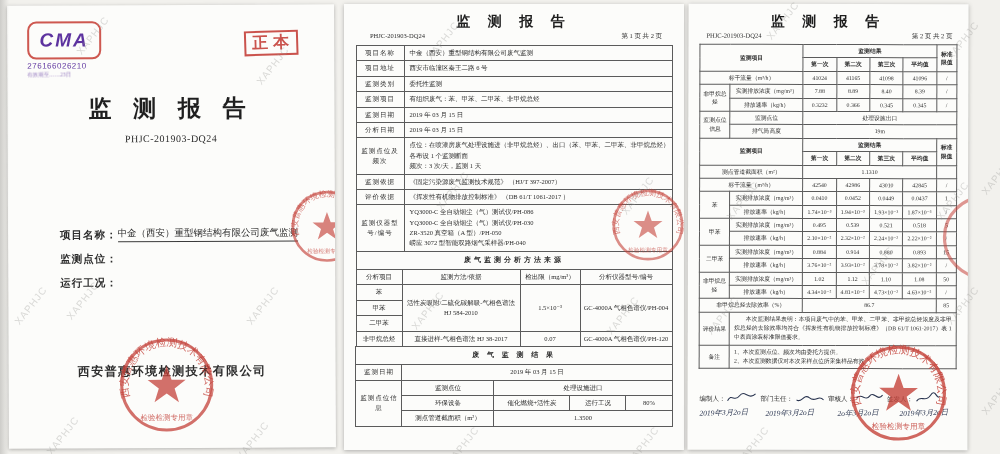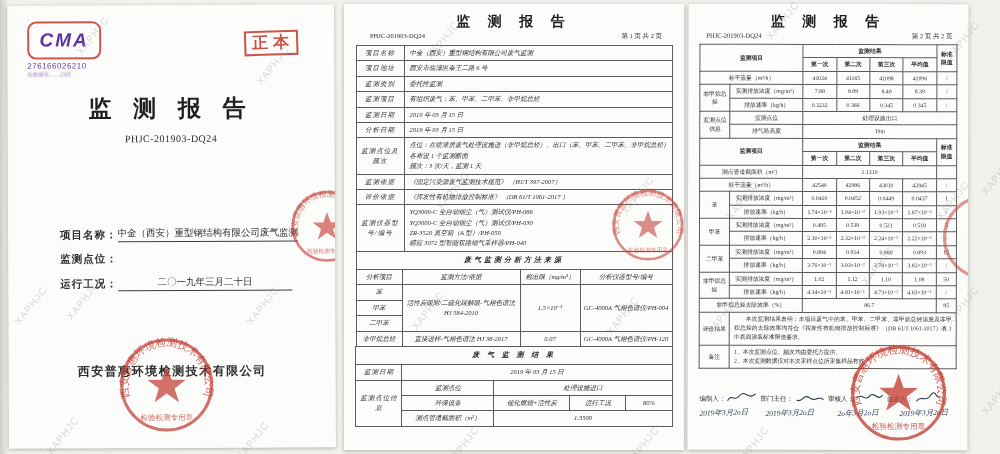--- a/index.html
+++ b/index.html
@@ -37,21 +37,21 @@
   
   .hd-title{text-align:center;font-size:14px;font-weight:bold;letter-spacing:7px;margin-top:9px;color:#1e1e1e;}
   .hd-row{display:flex;justify-content:space-between;font-size:6.5px;margin-top:1px;}
   table{border-collapse:collapse;table-layout:fixed;}
   td,th{border:1px solid #5b5b5b;font-weight:normal;text-align:center;vertical-align:middle;
       padding:2px 2px;overflow:hidden;}
   .sec-title{font-weight:bold;letter-spacing:3px;font-size:7px;padding:3px 0;}
   .lt{text-align:left;padding-left:5px;}
   
   #page2 .hd-row{padding:0 22px 0 26px;}
-  .t2{width:316px;margin:0 auto;font-size:6.5px;line-height:1.6;font-style:italic;}
+  .t2{width:316px;margin:0 auto;font-size:6.5px;line-height:1.6;}
   .t2 + .t2{margin-top:-1px;}
   .t2 .lab{letter-spacing:1px;}
   
   #page3 .hd-row{padding:0 16px 0 18px;}
   .t3{width:258px;margin:0 auto;font-size:5.8px;line-height:1.45;}
   .t3 th{font-weight:bold;}
   .ev{text-align:justify;padding:2px 4px;line-height:1.6;}
   .ind{text-indent:2em;}
   .sig-area{position:absolute;left:12px;top:388px;width:258px;z-index:3;}
   .sig-line{display:flex;align-items:flex-end;}
@@ -104,21 +104,20 @@
   <div class="p1-fields">
     <div class="p1-field">
       <span class="lab">项目名称：</span>
       <span class="val">中金（西安）重型钢结构有限公司废气监测</span>
     </div>
     <div class="p1-field">
       <span class="lab">监测点位：</span>
     </div>
     <div class="p1-field">
       <span class="lab">运行工况：</span>
-      <span class="val">二〇一九年三月二十日</span>
     </div>
   </div>
 
   <div class="p1-company">西安普惠环境检测技术有限公司</div>
 
   <svg class="seal" style="left:108px;top:330px;width:100px;height:100px" viewBox="0 0 100 100">
     <circle cx="50" cy="50" r="45" fill="none" stroke="#c4423a" stroke-width="3" opacity=".75"></circle>
     <path id="sealArc1" d="M 13,62 A 39,39 0 1 1 87,62" fill="none"></path>
     <text fill="#c4423a" font-size="10.5" opacity=".8">
       <textPath href="#sealArc1" startOffset="50%" text-anchor="middle">西安普惠环境检测技术有限公司</textPath>

